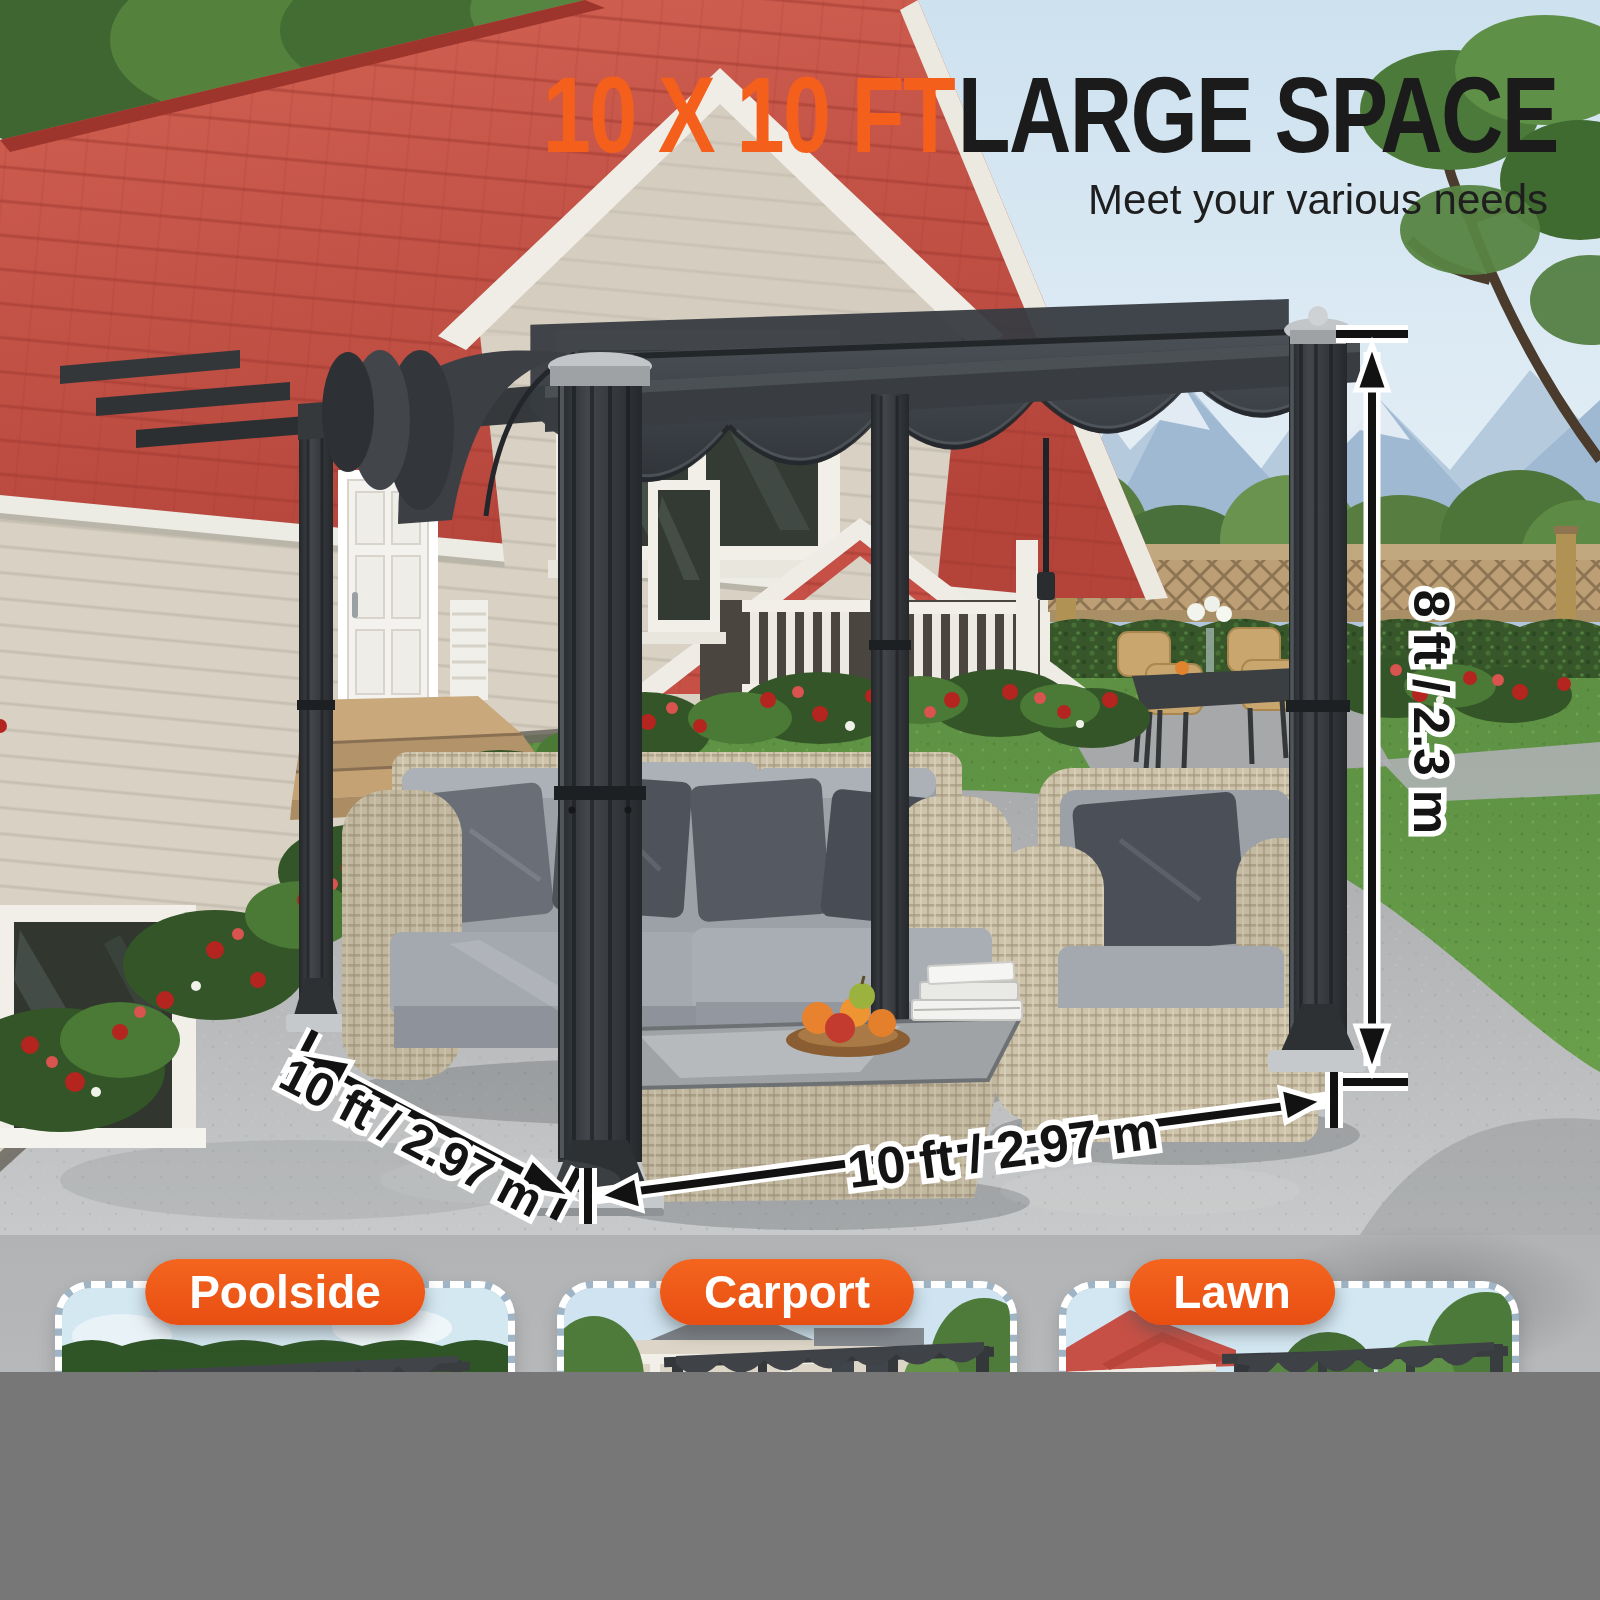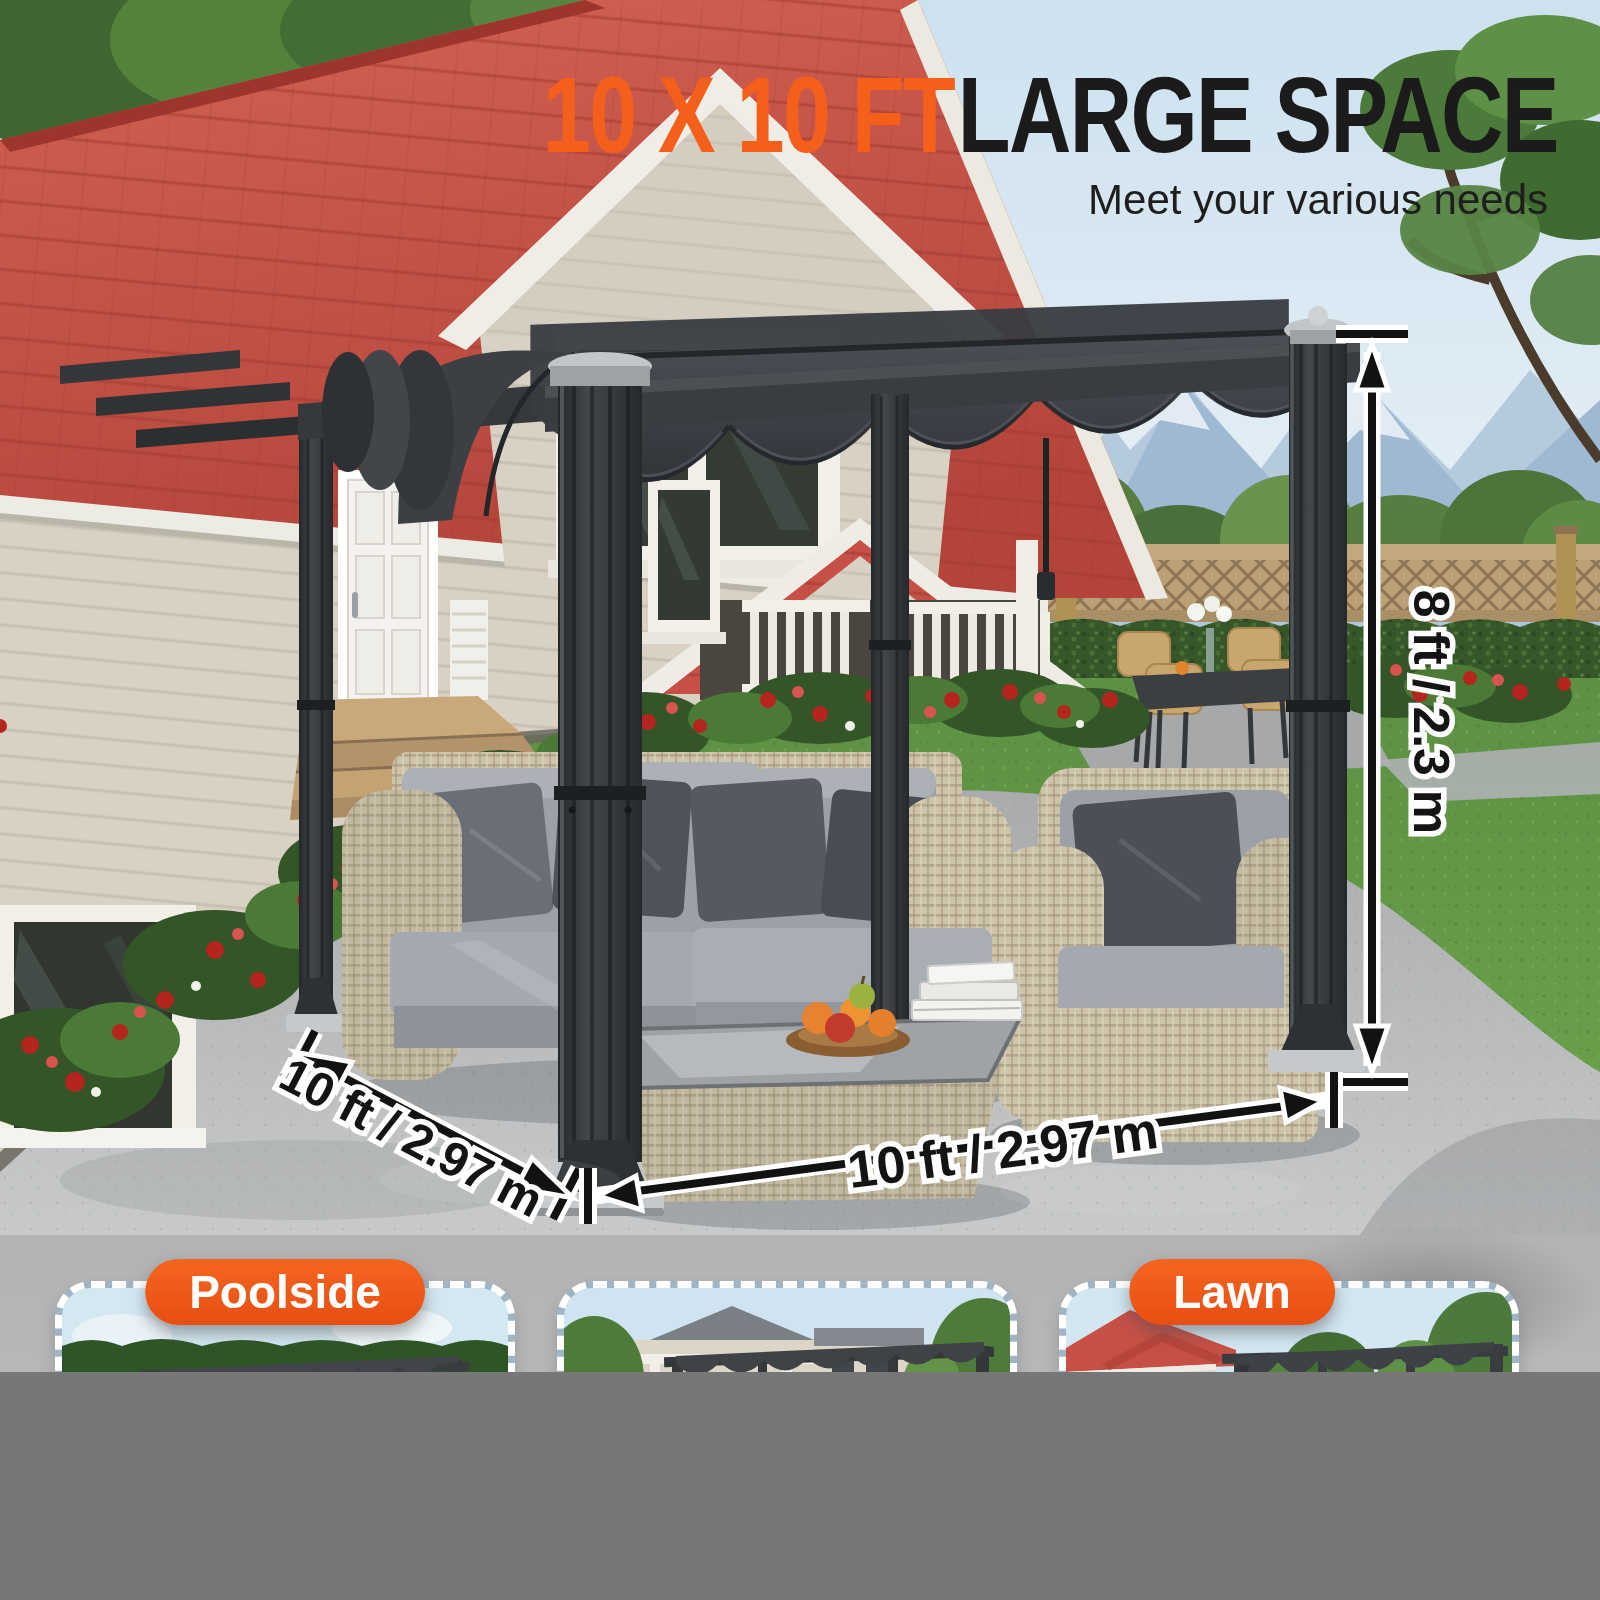--- a/index.html
+++ b/index.html
@@ -801,16 +801,17 @@
               <line x1="320" y1="194" x2="322" y2="224"></line>
         </g>
         <circle cx="284" cy="166" r="5" fill="#f2f4ee"></circle>
             <circle cx="292" cy="160" r="4" fill="#eef1ea"></circle>
         <rect x="282" y="168" width="6" height="10" fill="#9fb4ab"></rect>
       </g>
     </svg>
   </div>
 
   <div class="badge" style="left:285px">Poolside</div>
+  <div class="badge" style="left:787px">Carport</div>
   <div class="badge" style="left:1232px">Lawn</div>
 </div>
 
 </div>
 
 </body></html>

